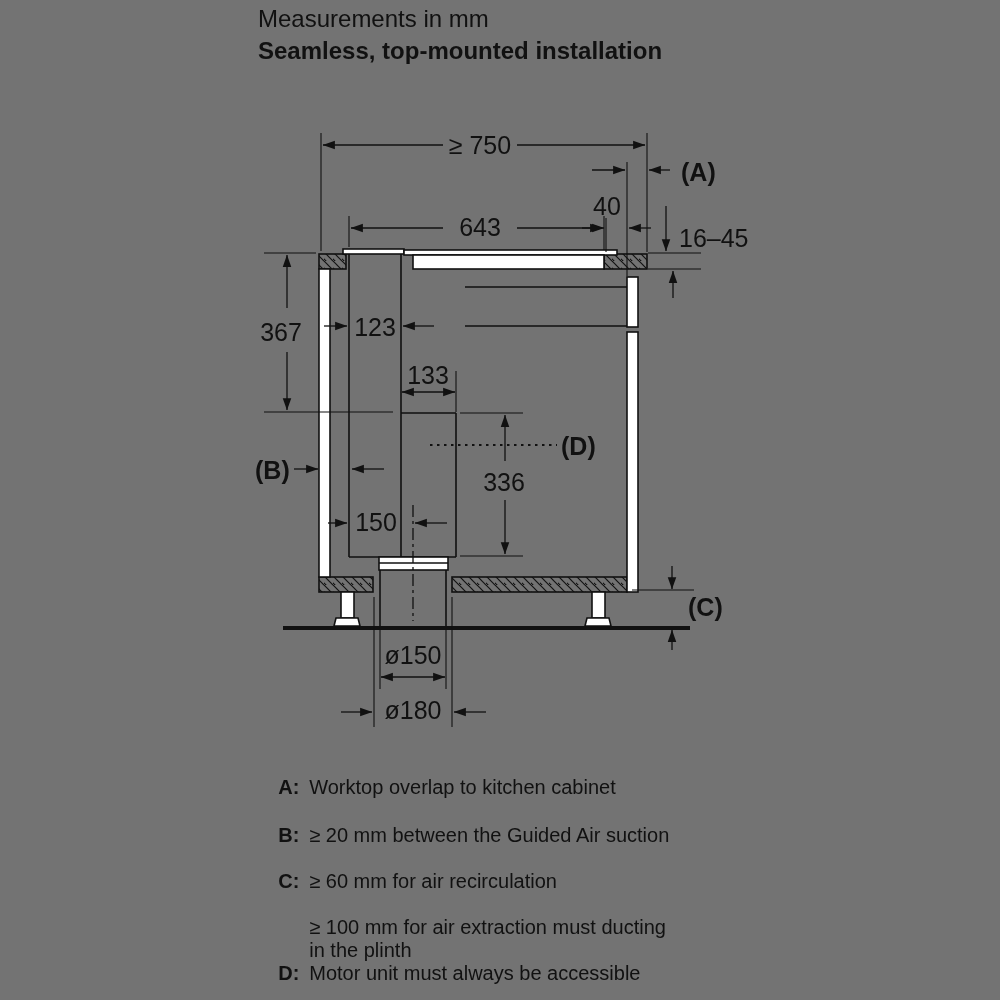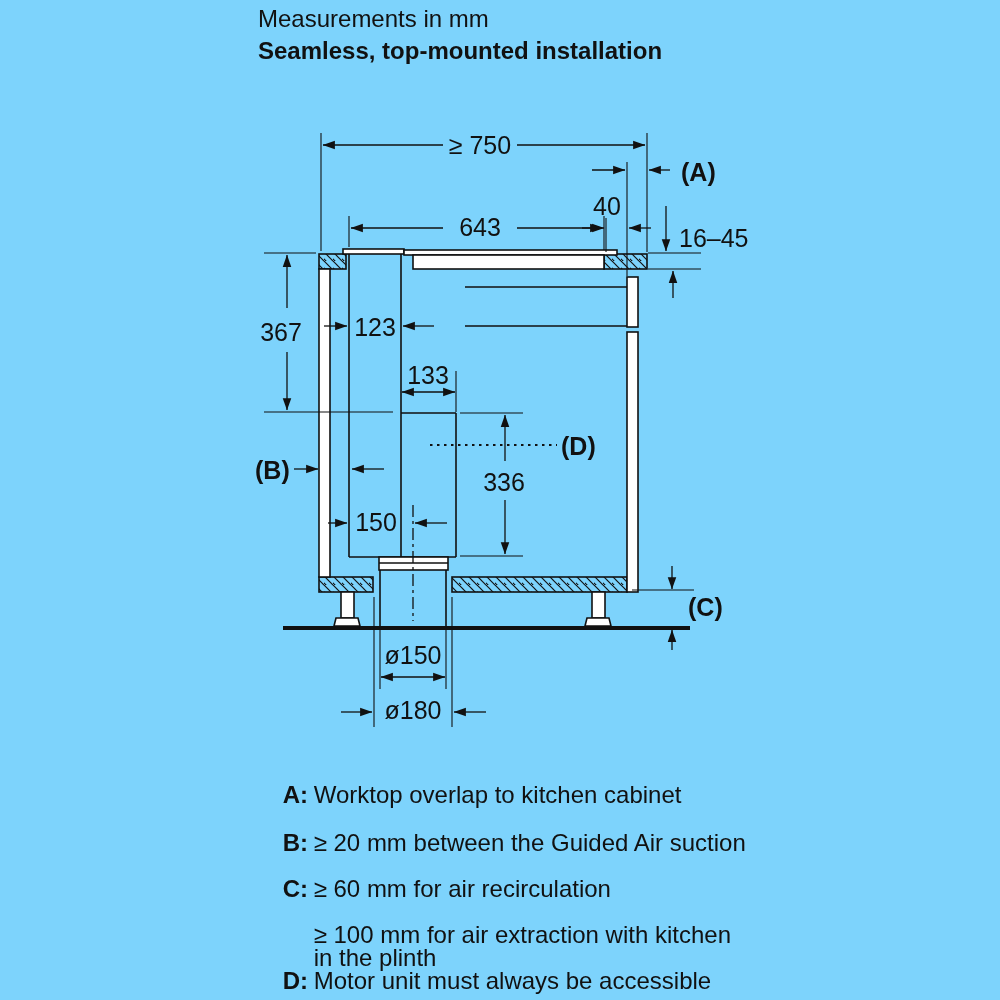--- a/index.html
+++ b/index.html
@@ -1,20 +1,20 @@
 <!DOCTYPE html>
 <html><head>
 <meta charset="utf-8">
 <style>
   html,body{margin:0;padding:0;background:#ffffff;}
-  .stage{position:relative;width:1000px;height:1000px;background:#7dd3fc;overflow:hidden;
+  .stage{position:relative;width:1000px;height:1000px;background:#737373;overflow:hidden;
          font-family:"Liberation Sans", sans-serif;color:#111;}
   .hdr{position:absolute;left:258px;font-size:24px;line-height:25px;white-space:pre;}
   .hdr.b{font-weight:bold;margin-top:8px;}
-  .legend-row{position:absolute;left:256px;font-size:24px;white-space:pre;}
+  .legend-row{position:absolute;left:256px;font-size:20px;white-space:pre;}
   .legend-row .k{display:inline-block;width:31px;font-weight:bold;}
   svg text{font-family:"Liberation Sans", sans-serif;fill:#111;}
   .dim{font-size:25px;}
   .lab{font-size:25px;font-weight:bold;}
 </style>
 </head>
 <body>
 
 <div class="stage">
 
@@ -138,21 +138,21 @@
   <div class="legend-row" style="top:753px">
     <span class="k">A:</span><span>Worktop overlap to kitchen cabinet</span>
   </div>
   <div class="legend-row" style="top:801px">
     <span class="k">B:</span><span>≥ 20 mm between the Guided Air suction</span>
   </div>
   <div class="legend-row" style="top:847px">
     <span class="k">C:</span><span>≥ 60 mm for air recirculation</span>
   </div>
   <div class="legend-row" style="top:893px">
-    <span class="k"></span><span>≥ 100 mm for air extraction with kitchen</span>
+    <span class="k"></span><span>≥ 100 mm for air extraction must ducting</span>
   </div>
   <div class="legend-row" style="top:916px">
     <span class="k"></span><span>in the plinth</span>
   </div>
   <div class="legend-row" style="top:939px">
     <span class="k">D:</span><span>Motor unit must always be accessible</span>
   </div>
 
 </div>
 

